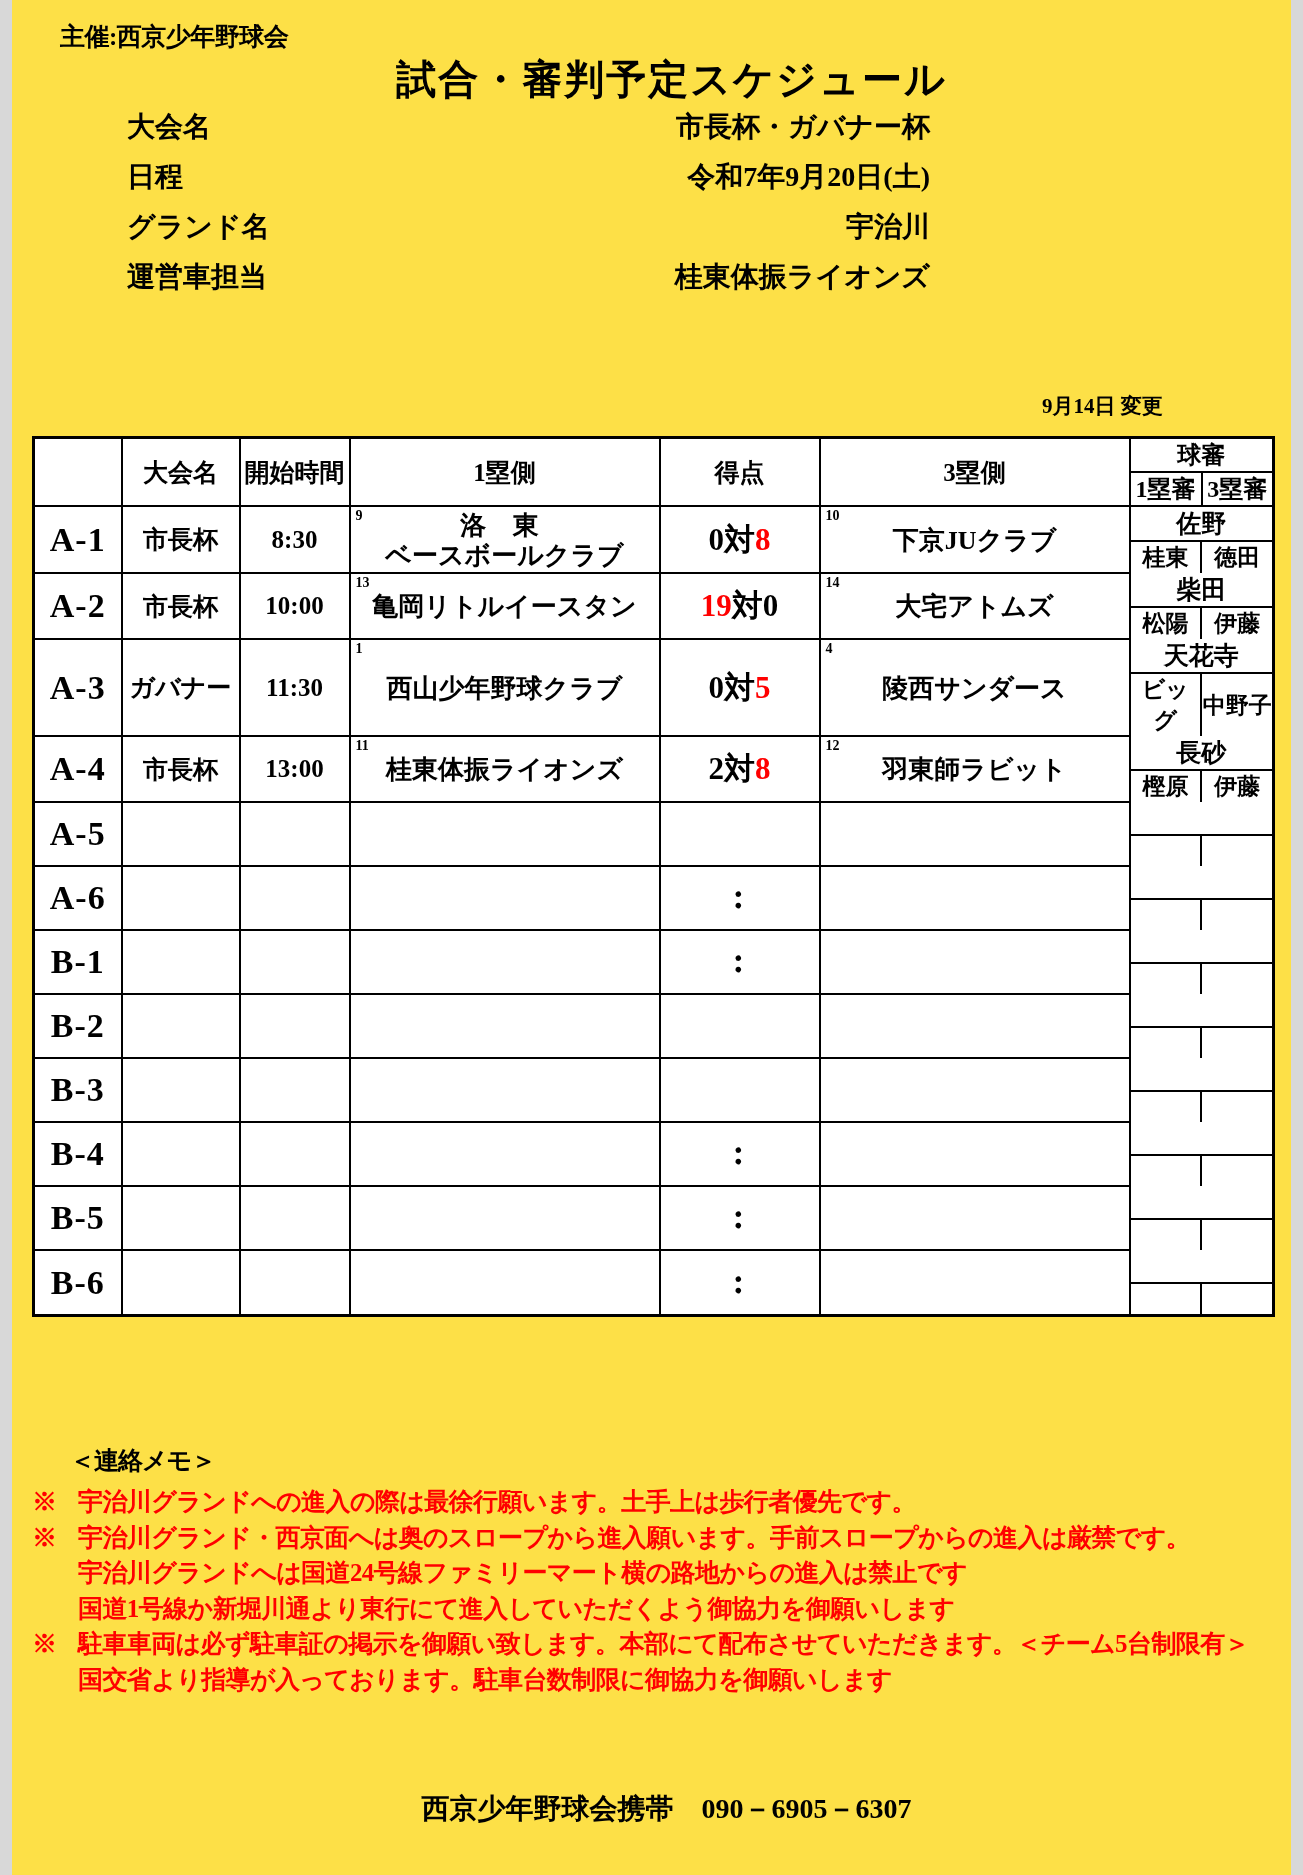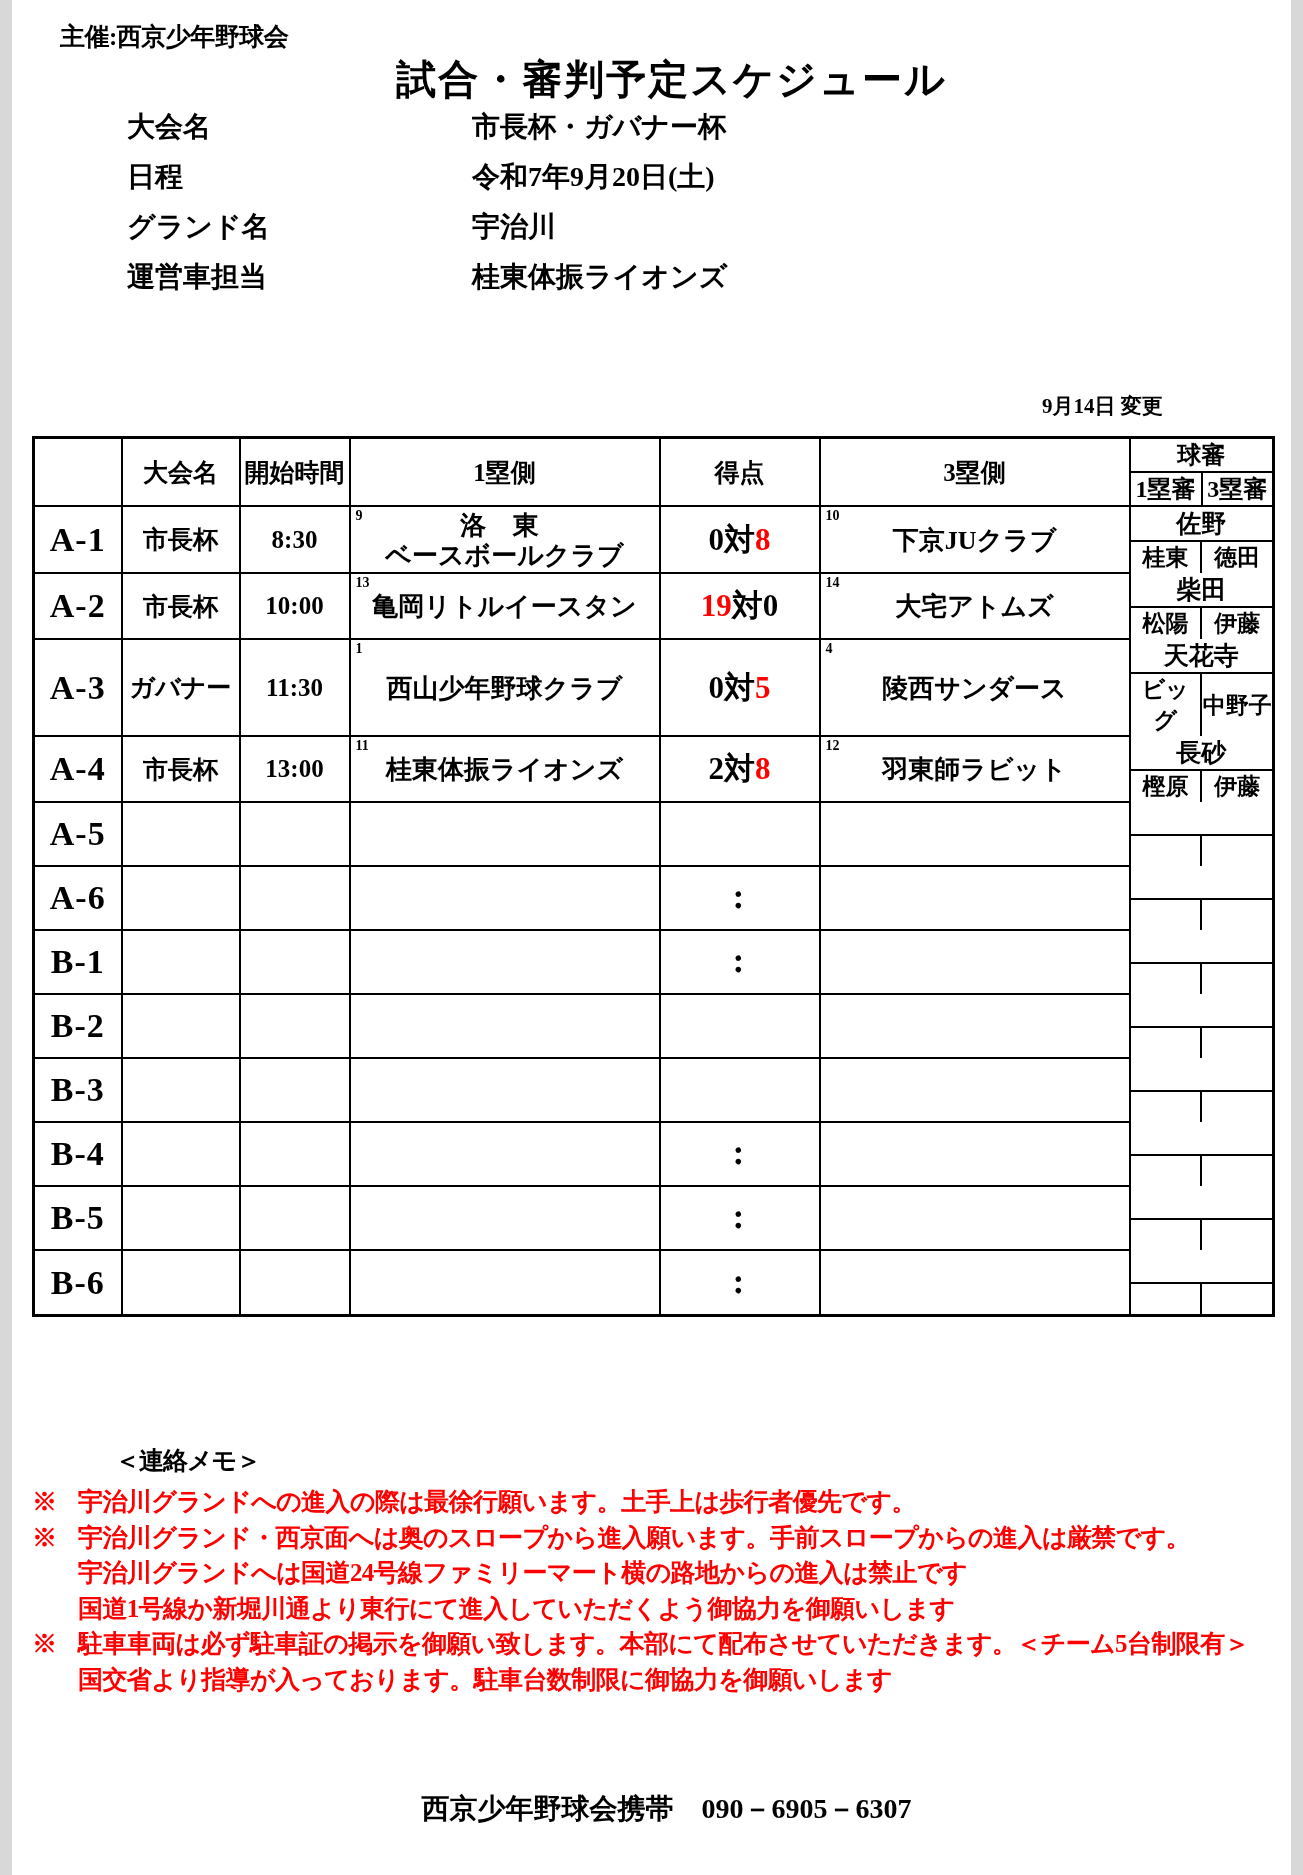--- a/index.html
+++ b/index.html
@@ -6,21 +6,21 @@
   html,body{margin:0;padding:0;}
   body{
     width:1303px;height:1875px;
     background:#d8d8d8;
     font-family:"Liberation Serif","DejaVu Serif",serif;
     overflow:hidden;
   }
   #page{
     position:absolute;left:12px;top:0;
     width:1279px;height:1875px;
-    background:#ffffff;
+    background:#fde047;
     box-sizing:border-box;
     padding:0;
   }
 
   
   .host{
     position:absolute;left:48px;top:20px;
     font-size:25px;font-weight:bold;letter-spacing:-0.5px;
     white-space:nowrap;
   }
@@ -36,22 +36,22 @@
   }
   .frow{
     position:relative;height:50px;
   }
   .flabel{
     position:absolute;left:115px;top:0;
     font-size:28px;font-weight:bold;letter-spacing:0px;
     white-space:nowrap;
   }
   .fvalwrap{
-    position:absolute;left:460px;top:0;width:470px;
-    text-align:left;
+    position:absolute;left:448px;top:0;width:470px;
+    text-align:right;
   }
   .fval{
     font-size:28px;font-weight:bold;letter-spacing:0px;
     display:block;white-space:nowrap;
     padding-bottom:3px;
   }
   .dline{
     border-bottom:3px double #000;
     height:0;
     margin-top:1px;
@@ -117,21 +117,21 @@
   .ucell{padding:0 !important;border:none !important;margin-left:33px;}
   table.usub{width:100%;border-collapse:collapse;table-layout:fixed;}
   table.usub td{border:2px solid #000;border-top:none;border-right:none;}
   table.usub td:first-child{border-left:none;}
   table.usub tr:first-child td{border-top:none;}
   table.usub tr:last-child td{border-bottom:none;}
 
   
   .memo-title{
     position:absolute;left:58px;top:1444px;
-    font-size:25px;font-weight:bold;letter-spacing:-1px;margin-left:45px;
+    font-size:25px;font-weight:bold;letter-spacing:-1px;
   }
   .memo{
     position:absolute;left:20px;top:1484px;width:1259px;
   }
   .mline{
     color:#ff0000;font-weight:bold;
     font-size:25px;line-height:1.42;
     white-space:nowrap;letter-spacing:-0.6px;
   }
   .mline .mk{display:inline-block;width:46px;}

